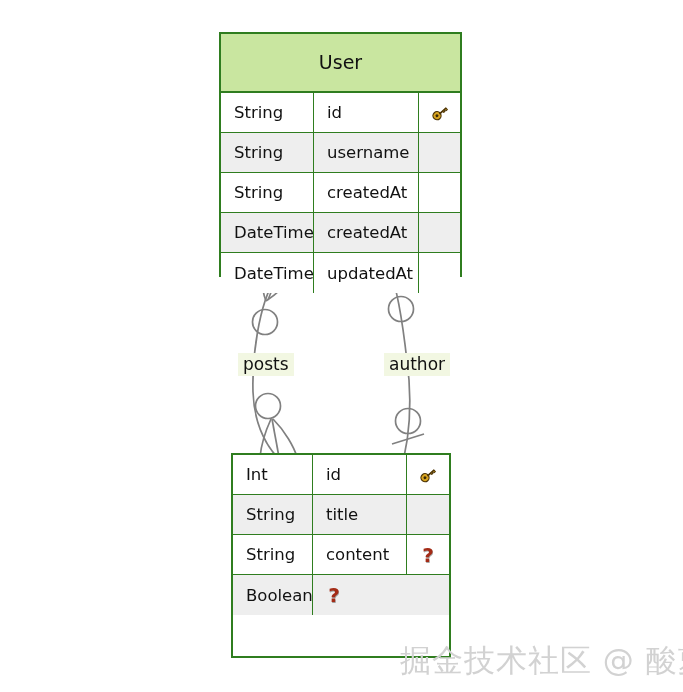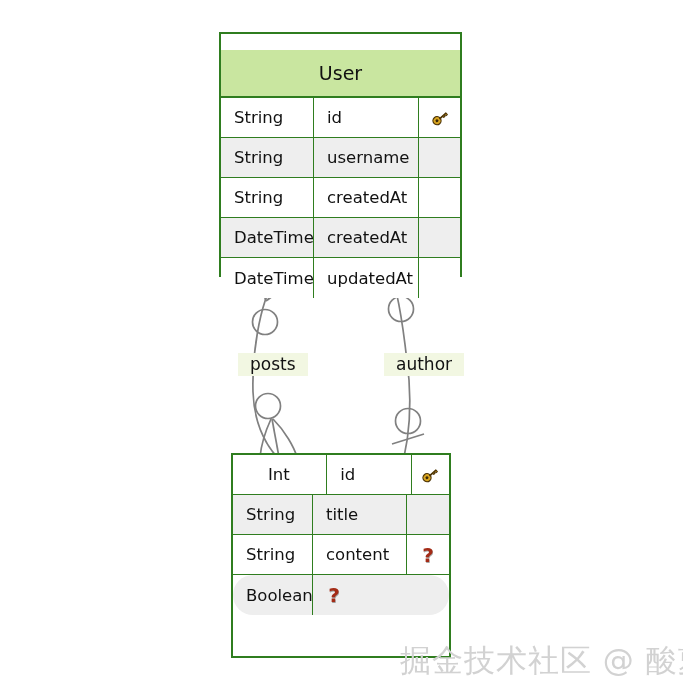--- a/index.html
+++ b/index.html
@@ -101,21 +101,21 @@
     line-height: 1;
     text-shadow: 0.5px 0.5px 0 rgba(0,0,0,0.35);
   }
   
   .rel-label {
     position: absolute;
     background: #f2f7e2;
     color: #111111;
     font-size: 17px;
     line-height: 1.25;
-    padding: 1px 12px;
+    padding: 1px 5px;
     white-space: nowrap;
   }
   
   .watermark {
     position: absolute;
     font-size: 31px;
     color: #d2d2d2;
     white-space: nowrap;
     letter-spacing: 1px;
     font-family: "DejaVu Sans", "Liberation Sans", sans-serif;
@@ -155,21 +155,21 @@
       <circle class="edge-mark" cx="401" cy="309" r="12.5"></circle>
 
       <circle class="edge-mark" cx="408" cy="421" r="12.5"></circle>
       <g class="edge-mark">
         <path d="M 392 444 L 424 434"></path>
       </g>
     </g>
   </svg>
 
   <div class="entity" id="entity-user" style="left:219px; top:32px; width:243px; height:245px;">
-    <div class="entity-header" style="height:48px;margin-top:16px;">User</div>
+    <div class="entity-header" style="height:59px;">User</div>
 
     <div class="attr-row odd" style="height:40px;">
       <div class="cell type" style="width:93px;">String</div>
       <div class="cell name" style="width:105px;">id</div>
       <div class="cell marker" style="width:41px;">
         <svg class="key-icon" viewBox="0 0 24 24">
           <g transform="rotate(-42 12 12)">
             <circle cx="7.6" cy="12" r="4.4" fill="#d9a520" stroke="#4a3207" stroke-width="1.3"></circle>
             <circle cx="7.6" cy="12" r="1.6" fill="#3a2805"></circle>
             <path d="M 11.4 12 L 20.5 12 L 20.5 14.6 L 18.6 14.6 L 18.6 12.8 L 17.2 12.8 L 17.2 14.3 L 15.5 14.3 L 15.5 12.8 L 11.4 12.8 Z" fill="#d9a520" stroke="#4a3207" stroke-width="1.1" stroke-linejoin="round"></path>
@@ -199,21 +199,21 @@
     <div class="attr-row odd" style="height:40px;">
       <div class="cell type" style="width:93px;">DateTime</div>
       <div class="cell name" style="width:105px;">updatedAt</div>
       <div class="cell marker" style="width:41px;"></div>
     </div>
   </div>
 
   <div class="entity" id="entity-post" style="left:231px; top:453px; width:220px; height:205px;">
 
     <div class="attr-row odd" style="height:40px;">
-      <div class="cell type" style="width:80px;margin-left:22px;">Int</div>
+      <div class="cell type" style="width:80px;">Int</div>
       <div class="cell name" style="width:94px;">id</div>
       <div class="cell marker" style="width:42px;">
         <svg class="key-icon" viewBox="0 0 24 24">
           <g transform="rotate(-42 12 12)">
             <circle cx="7.6" cy="12" r="4.4" fill="#d9a520" stroke="#4a3207" stroke-width="1.3"></circle>
             <circle cx="7.6" cy="12" r="1.6" fill="#3a2805"></circle>
             <path d="M 11.4 12 L 20.5 12 L 20.5 14.6 L 18.6 14.6 L 18.6 12.8 L 17.2 12.8 L 17.2 14.3 L 15.5 14.3 L 15.5 12.8 L 11.4 12.8 Z" fill="#d9a520" stroke="#4a3207" stroke-width="1.1" stroke-linejoin="round"></path>
           </g>
         </svg>
       </div>
@@ -226,21 +226,21 @@
     </div>
 
     <div class="attr-row odd" style="height:40px;">
       <div class="cell type" style="width:80px;">String</div>
       <div class="cell name" style="width:94px;">content</div>
       <div class="cell marker" style="width:42px;">
         <span class="q-icon">?</span>
       </div>
     </div>
 
-    <div class="attr-row even" style="height:40px;border-radius:20px;">
+    <div class="attr-row even" style="height:40px;">
       <div class="cell type" style="width:80px;">Boolean</div>
       <div class="cell marker" style="width:42px;">
         <span class="q-icon">?</span>
       </div>
     </div>
   </div>
 
   <div class="rel-label" style="left:238px; top:353px;">posts</div>
 
   <div class="rel-label" style="left:384px; top:353px;">author</div>

